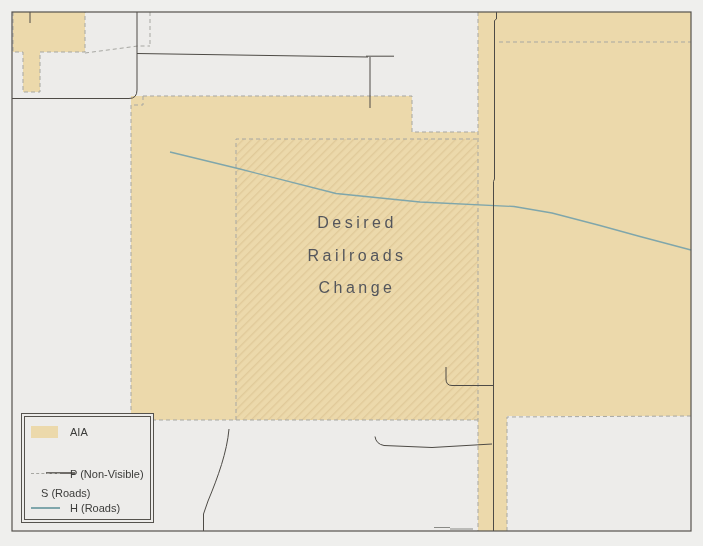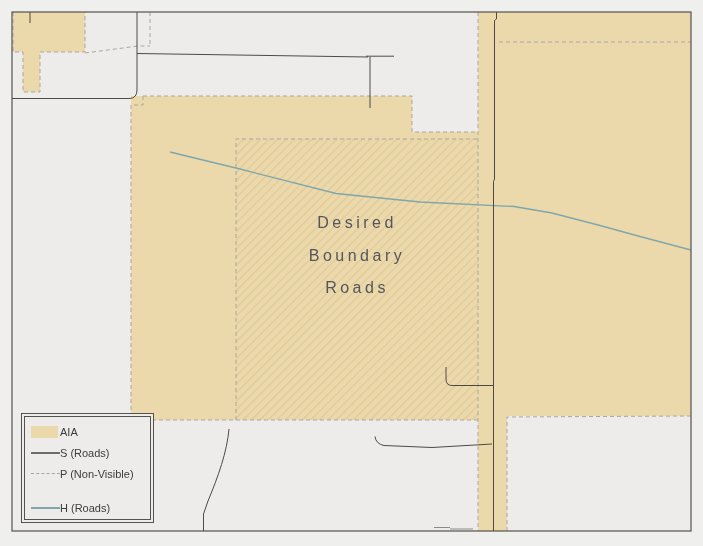--- a/index.html
+++ b/index.html
@@ -32,21 +32,21 @@
     position:absolute;left:21px;top:413px;width:133px;height:110px;
     box-sizing:border-box;border:1px solid var(--frame,#55524d);
     background:var(--map-bg,#edecea);padding:2px;
   }
   .legend-inner{
     position:relative;box-sizing:border-box;width:100%;height:100%;
     border:1px solid var(--frame,#55524d);
   }
   .legend-row{position:absolute;left:6px;height:17px;display:flex;align-items:center;}
   .legend-sym{width:29px;flex:0 0 29px;position:relative;display:flex;align-items:center;}
-  .legend-label{font-size:11px;color:var(--legend-text,#3c3c3a);white-space:nowrap;}
+  .legend-label{margin-left:10px;font-size:11px;color:var(--legend-text,#3c3c3a);white-space:nowrap;}
   .sym-swatch{width:27px;height:12px;background:var(--aia-fill,#ecd9ab);}
   .sym-solid{width:29px;height:0;border-top:2px solid #6f6c68;}
   .sym-rail{width:29px;height:0;border-top:1px solid var(--road-minor,#8a8a86);}
   .rail-tick{position:absolute;width:1px;height:5px;top:-2px;background:var(--road-minor,#8a8a86);}
   .sym-dash{width:29px;height:0;border-top:1px dashed var(--boundary-dash,#a7a7a2);}
   .sym-hydro{width:29px;height:0;border-top:2px solid var(--hydro,#7fa6ab);}
 </style>
 </head>
 <body>
 
@@ -95,35 +95,35 @@
       <path class="road" d="M375,436.5 Q376,444 384,445.5 L432,447.5 L492,444"></path>
       <path class="road" d="M229,429 C227,452 218,477 208,501 L203.5,514 V531"></path>
       <path class="stub" d="M434,527.5 H450 M450,529 H473"></path>
     </g>
 
     <rect x="12" y="12" width="679" height="519" class="frame"></rect>
   </svg>
 
   <div class="map-note">
     <div>Desired</div>
-    <div>Boundary</div>
-    <div>Roads</div>
+    <div>Railroads</div>
+    <div>Change</div>
   </div>
 
   <div class="legend">
     <div class="legend-inner">
 
       <div class="legend-row" style="top:6px;">
         <span class="legend-sym">
           <span class="sym-swatch"></span>
         </span>
         <span class="legend-label">AIA</span>
       </div>
 
-      <div class="legend-row" style="top:27px;">
+      <div class="legend-row" style="top:41px;flex-direction:column;">
         <span class="legend-sym">
           <span class="sym-solid"></span>
         </span>
         <span class="legend-label">S (Roads)</span>
       </div>
 
 
       <div class="legend-row" style="top:48px;">
         <span class="legend-sym">
           <span class="sym-dash"></span>

